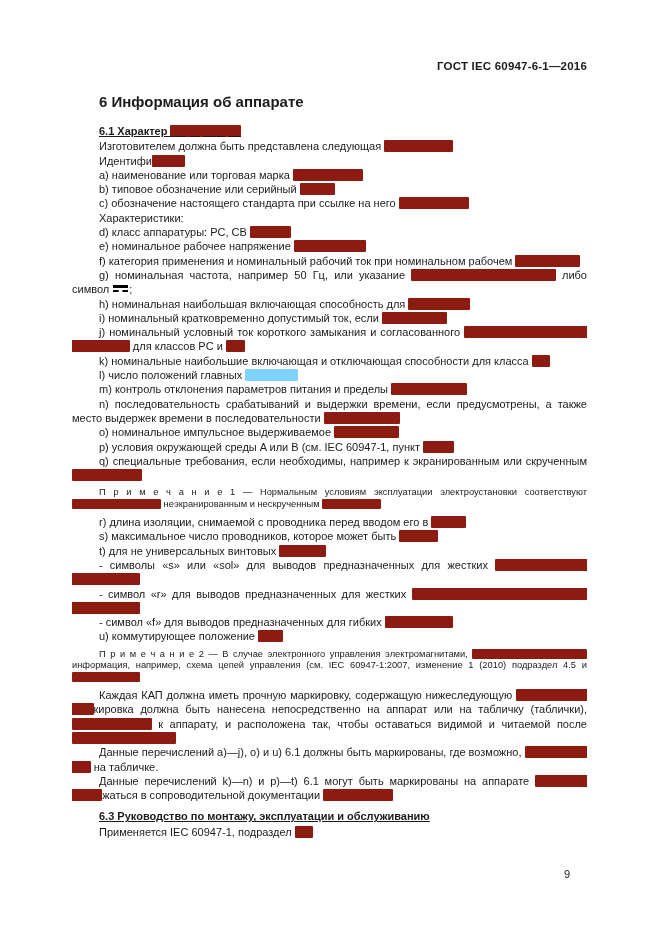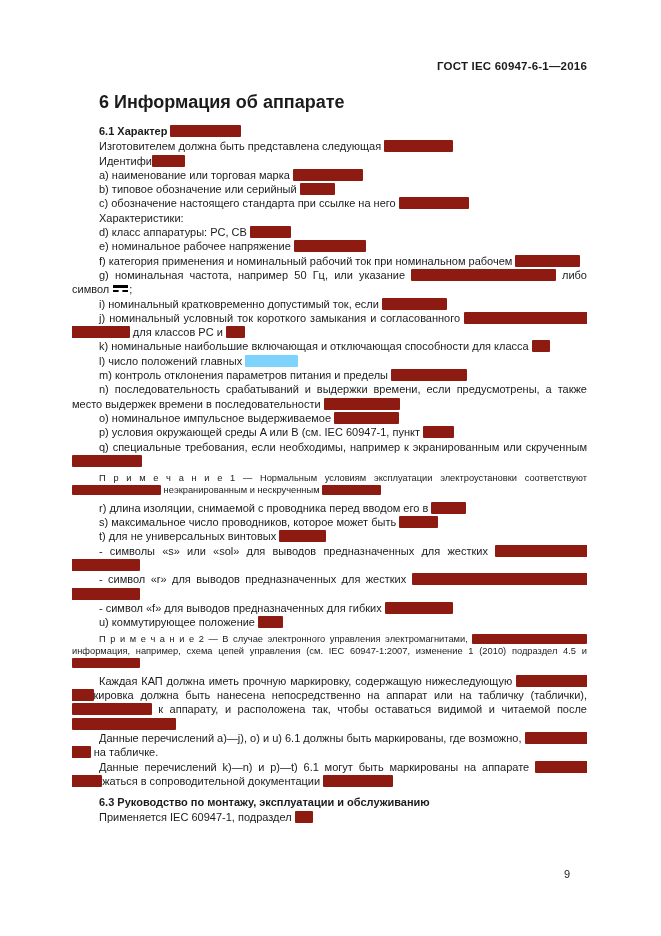--- a/index.html
+++ b/index.html
@@ -24,32 +24,33 @@
   }
   .doc-code {
     font-size: 11.5px;
     font-weight: 700;
     text-align: right;
     letter-spacing: 0.2px;
     white-space: nowrap;
   }
   .blk { margin: 0; }
   .h1 {
-    font-size: 18px;
+    font-size: 15px;
     font-weight: 700;
     text-indent: 27px;
     margin: 22px 0 14px 0;
     line-height: 16px;
   }
   .h2 {
     font-size: 11px;
     font-weight: 700;
     text-indent: 27px;
     margin: 7px 0 1px 0;
     line-height: 14.3px;
+    text-decoration: underline;
   }
   .p {
     font-size: 11px;
     line-height: 14.3px;
     text-indent: 27px;
     text-align: justify;
   }
   .note {
     font-size: 9.3px;
     line-height: 11.8px;
@@ -103,20 +104,21 @@
         <div class="blk p"><span>Изготовителем должна быть представлена следующая </span><span class="hl" style="background: rgb(142, 27, 17);">информация:</span></div>
         <div class="blk p"><span>Идентифи</span><span class="hl" style="background: rgb(142, 27, 17);">кация:</span></div>
         <div class="blk p"><span>a)  наименование или торговая марка </span><span class="hl" style="background: rgb(142, 27, 17);">изготовителя;</span></div>
         <div class="blk p"><span>b)  типовое обозначение или серийный </span><span class="hl" style="background: rgb(142, 27, 17);">номер;</span></div>
         <div class="blk p"><span>c)  обозначение настоящего стандарта при ссылке на него </span><span class="hl" style="background: rgb(142, 27, 17);">изготовителя.</span></div>
         <div class="blk p"><span>Характеристики:</span></div>
         <div class="blk p"><span>d)  класс аппаратуры: PC, CB </span><span class="hl" style="background: rgb(142, 27, 17);">или CC;</span></div>
         <div class="blk p"><span>e)  номинальное рабочее напряжение </span><span class="hl" style="background: rgb(142, 27, 17);">(напряжения);</span></div>
         <div class="blk p"><span>f)  категория применения и номинальный рабочий ток при номинальном рабочем </span><span class="hl" style="background: rgb(142, 27, 17);">напряжении;</span></div>
         <div class="blk p"><span>g)  номинальная частота, например 50 Гц, или указание </span><span class="hl" style="background: rgb(142, 27, 17);">«постоянный ток» («d. c.»)</span><span> либо символ </span><span class="dc-sym"></span><span>;</span></div>
+        <div class="blk p"><span>h)  номинальная наибольшая включающая способность для </span><span class="hl" style="background: rgb(142, 27, 17);">классов PC;</span></div>
         <div class="blk p"><span>i)  номинальный кратковременно допустимый ток, если </span><span class="hl" style="background: rgb(142, 27, 17);">необходимо;</span></div>
         <div class="blk p"><span>j)  номинальный условный ток короткого замыкания и согласованного </span><span class="hl" style="background: rgb(142, 27, 17);">УЗКЗ (см. 5.3.6.4), если применимо</span><span> для классов PC и </span><span class="hl" style="background: rgb(142, 27, 17);">CC;</span></div>
         <div class="blk p"><span>k)  номинальные наибольшие включающая и отключающая способности для класса </span><span class="hl" style="background: rgb(142, 27, 17); text-decoration: underline;">CB;</span></div>
         <div class="blk p"><span>l)  число положений главных </span><span class="hl" style="background: #7dd3fc;">контактов;</span></div>
         <div class="blk p"><span>m)  контроль отклонения параметров питания и пределы </span><span class="hl" style="background: rgb(142, 27, 17);">срабатывания;</span></div>
         <div class="blk p"><span>n)  последовательность срабатываний и выдержки времени, если предусмотрены, а также место выдержек времени в последовательности </span><span class="hl" style="background: rgb(142, 27, 17);">срабатываний;</span></div>
         <div class="blk p"><span>o)  номинальное импульсное выдерживаемое </span><span class="hl" style="background: rgb(142, 27, 17);">напряжение;</span></div>
         <div class="blk p"><span>p)  условия окружающей среды A или B (см. IEC 60947-1, пункт </span><span class="hl" style="background: rgb(142, 27, 17);">7.3.1);</span></div>
         <div class="blk p"><span>q)  специальные требования, если необходимы, например к экранированным или скрученным </span><span class="hl" style="background: rgb(142, 27, 17);">проводникам;</span></div>
         <div class="blk note"><span>П р и м е ч а н и е  1 — Нормальным условиям эксплуатации электроустановки соответствуют </span><span class="hl" style="background: rgb(142, 27, 17); padding-left: 32px;">требования к</span><span> неэкранированным и нескрученным </span><span class="hl" style="background: rgb(142, 27, 17);">проводникам.</span></div>

